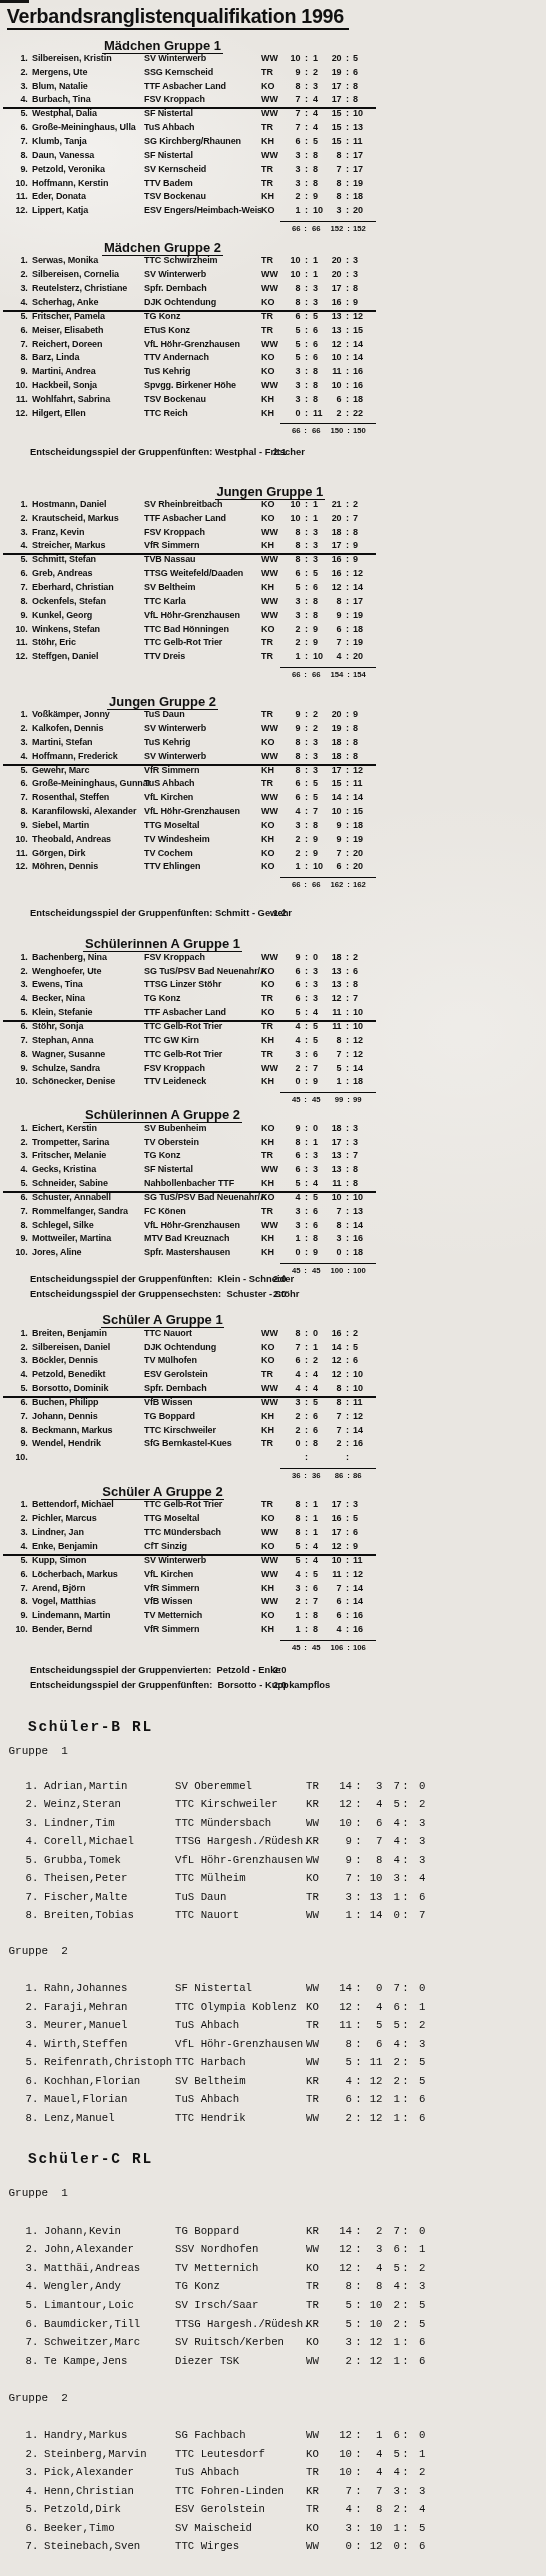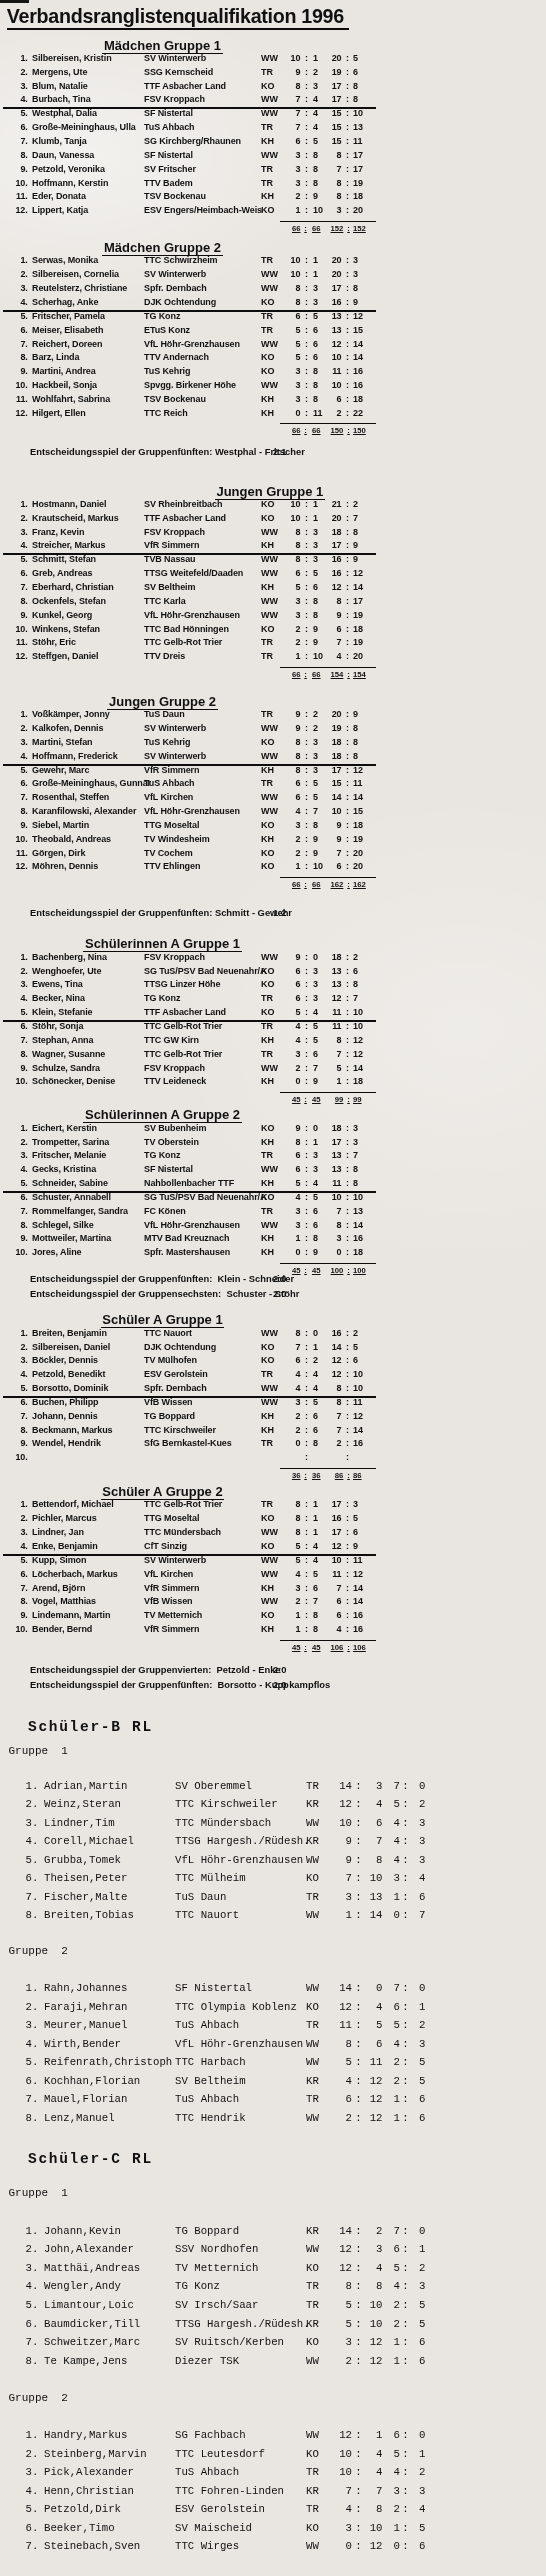--- a/index.html
+++ b/index.html
@@ -23,21 +23,21 @@
   .c-club{left:144px;}
   .c-vb{left:261px;}
   .c-g1{left:279px;width:21.4px;text-align:right;}
   .c-c1{left:303px;width:6.8px;text-align:center;}
   .c-g2{left:313px;}
   .c-s1{left:321px;width:20.5px;text-align:right;}
   .c-c2{left:344px;width:6.8px;text-align:center;}
   .c-s2{left:353px;}
   .cutline{left:2.6px;width:373px;height:1.7px;background:#0d0d0d;}
   .tot{left:280px;width:96px;height:12px;border-top:1.7px solid #0c0c0c;}
-  .tot span{position:absolute;top:1.7px;font-weight:bold;font-size:7.7px;white-space:pre;text-decoration:underline;}
+  .tot span{position:absolute;top:1.7px;font-weight:bold;font-size:7.7px;white-space:pre;}
   .t-g1{left:0;width:20.5px;text-align:right;}
   .t-c1{left:23px;width:5.1px;text-align:center;}
   .t-g2{left:32px;}
   .t-s1{left:48px;width:15.4px;text-align:right;}
   .t-c2{left:66px;width:5.1px;text-align:center;}
   .t-s2{left:73px;}
   .note{left:0;width:547px;height:13px;}
   .note span{position:absolute;top:0;font-weight:bold;font-size:9.4px;white-space:pre;}
   .note-text{left:30px;}
   .note-result{left:273px;}
@@ -159,21 +159,21 @@
           <span class="c-g1">3</span>
           <span class="c-c1">:</span>
           <span class="c-g2">8</span>
           <span class="c-s1">8</span>
           <span class="c-c2">:</span>
           <span class="c-s2">17</span>
         </div>
         <div class="abs srow" style="top: 164px;">
           <span class="c-rank">9.</span>
           <span class="c-name">Petzold, Veronika</span>
-          <span class="c-club">SV Fritscher</span>
+          <span class="c-club">SV Kernscheid</span>
           <span class="c-vb">TR</span>
           <span class="c-g1">3</span>
           <span class="c-c1">:</span>
           <span class="c-g2">8</span>
           <span class="c-s1">7</span>
           <span class="c-c2">:</span>
           <span class="c-s2">17</span>
         </div>
         <div class="abs srow" style="top: 178px;">
           <span class="c-rank">10.</span>
@@ -719,21 +719,21 @@
           <span class="c-g1">6</span>
           <span class="c-c1">:</span>
           <span class="c-g2">3</span>
           <span class="c-s1">13</span>
           <span class="c-c2">:</span>
           <span class="c-s2">6</span>
         </div>
         <div class="abs srow" style="top: 979px;">
           <span class="c-rank">3.</span>
           <span class="c-name">Ewens, Tina</span>
-          <span class="c-club">TTSG Linzer Höhe</span>
+          <span class="c-club">TTSG Linzer Stöhr</span>
           <span class="c-vb">KO</span>
           <span class="c-g1">6</span>
           <span class="c-c1">:</span>
           <span class="c-g2">3</span>
           <span class="c-s1">13</span>
           <span class="c-c2">:</span>
           <span class="c-s2">8</span>
         </div>
         <div class="abs srow" style="top: 993px;">
           <span class="c-rank">4.</span>
@@ -1374,21 +1374,21 @@
           <span class="m-vb">TR</span>
           <span class="m-g1">11</span>
           <span class="m-c1">:</span>
           <span class="m-g2">5</span>
           <span class="m-s1">5</span>
           <span class="m-c2">:</span>
           <span class="m-s2">2</span>
         </div>
         <div class="abs mrow" style="top: 2038px;">
           <span class="m-rank">4.</span>
-          <span class="m-name">Wirth,Bender</span>
+          <span class="m-name">Wirth,Steffen</span>
           <span class="m-club">VfL Höhr-Grenzhausen</span>
           <span class="m-vb">WW</span>
           <span class="m-g1">8</span>
           <span class="m-c1">:</span>
           <span class="m-g2">6</span>
           <span class="m-s1">4</span>
           <span class="m-c2">:</span>
           <span class="m-s2">3</span>
         </div>
         <div class="abs mrow" style="top: 2056px;">

